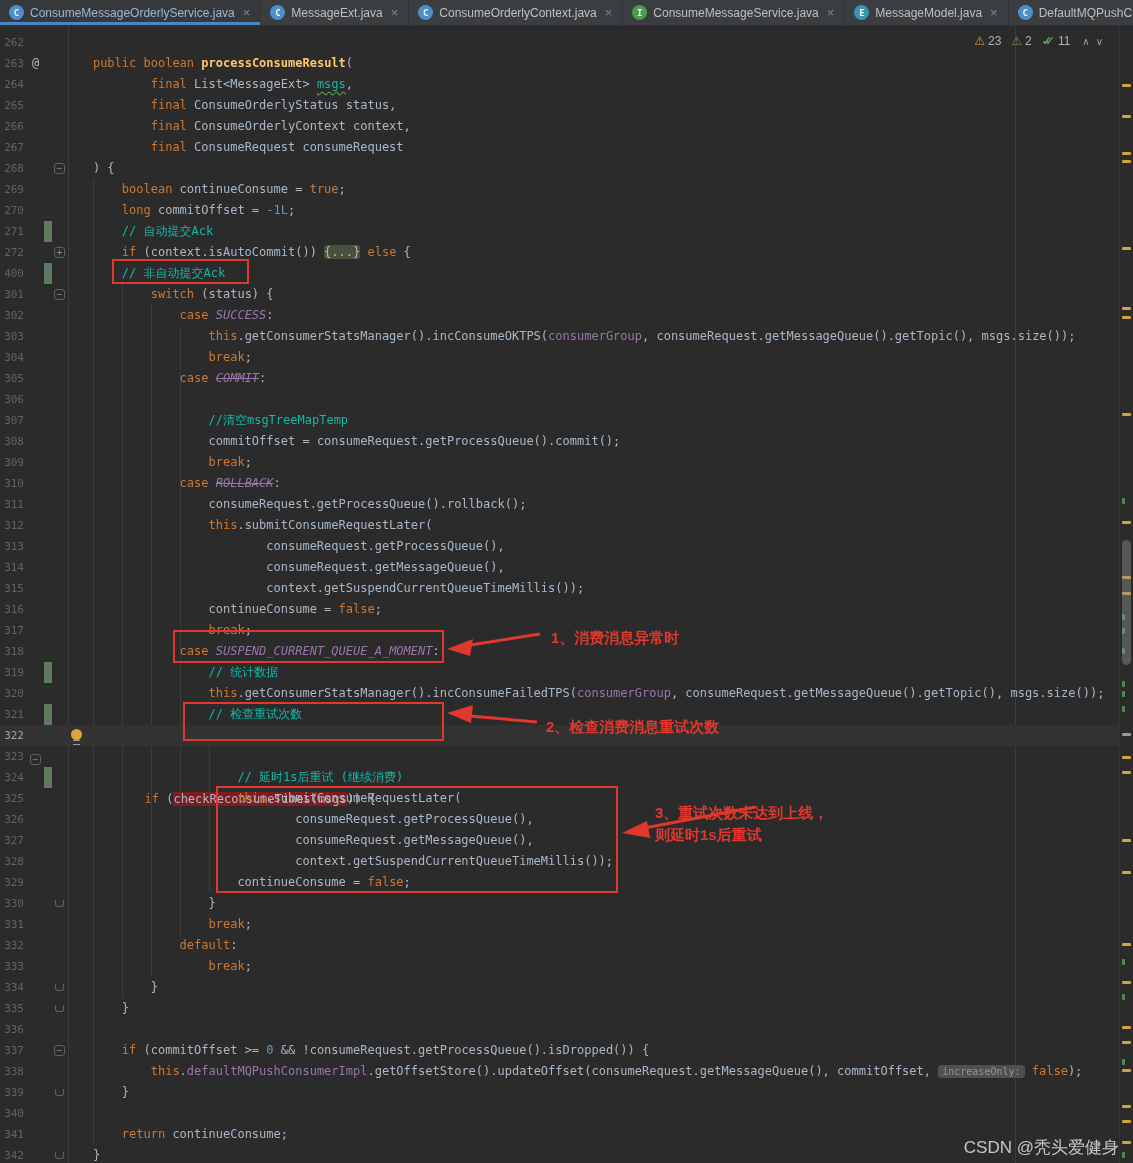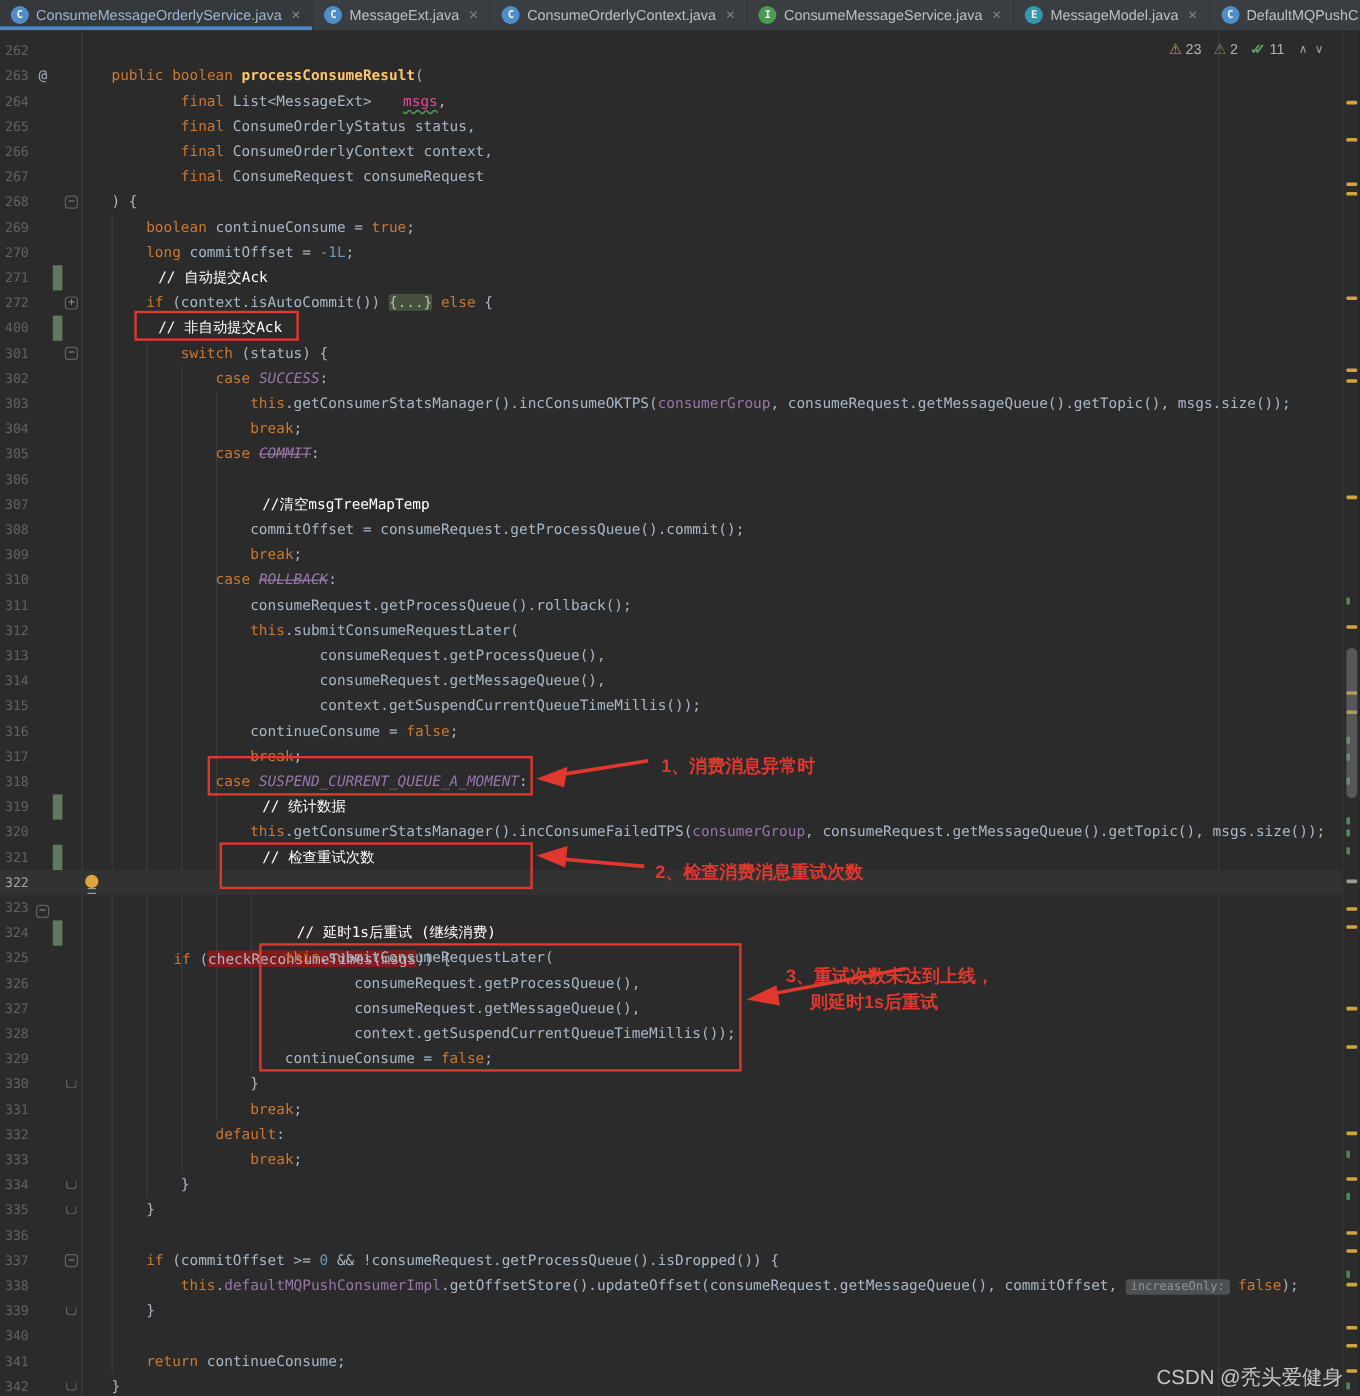--- a/index.html
+++ b/index.html
@@ -37,28 +37,28 @@
   .code{white-space:pre;font-family:"DejaVu Sans Mono",monospace;font-size:12px;line-height:21px;color:#a9b7c6;}
   .gutter-sep{position:absolute;left:68px;top:0;bottom:0;width:1px;background:#3c3e41;}
   .wrap-guide{position:absolute;left:1015px;top:0;bottom:0;width:1px;background:#393b3d;}
   .indent-guide{position:absolute;width:1px;background:#3a3c3e;}
   .bulb{position:absolute;left:71px;top:4px;width:11px;height:11px;border-radius:50%;background:#e0a43c;}
   .bulb::after{content:"";position:absolute;left:2px;top:11px;width:7px;height:3px;border-top:1px solid #9a9a9a;border-bottom:1px solid #9a9a9a;}
 
   
   .tk-k{color:#cc7832;}
   .tk-p{color:#a9b7c6;}
-  .tk-c{color:#ffffff;margin-left:10px;}
+  .tk-c{color:#14b8a6;}
   .tk-m{color:#ffc66d;font-weight:bold;}
   .tk-num{color:#6897bb;}
   .tk-f{color:#9876aa;}
   .tk-fi{color:#9876aa;font-style:italic;}
   .tk-fis{color:#9876aa;font-style:italic;text-decoration:line-through;}
   .tk-u{color:#a9b7c6;text-underline-offset:2px;}
-  .tk-typo{color:#ec4899;text-decoration:underline wavy #559955;text-underline-offset:3px;margin-left:19px;}
+  .tk-typo{color:#14b8a6;text-decoration:underline wavy #559955;text-underline-offset:3px;}
   .tk-fold{background:#46503c;color:#b4c0ab;border-radius:2px;}
   .tk-hl{background:#7f1d1d;color:#a9b7c6;}
   .tk-hint{background:#4c5052;color:#909599;border-radius:3px;font-size:10px;padding:1px 4px;}
 
   
   .stripe{position:absolute;right:0;top:26px;width:14px;height:1137px;background:#2b2b2b;border-left:1px solid #313335;}
   .mark{position:absolute;border-radius:1px;}
   .mark.y{left:2px;width:9px;height:3px;background:#d0a53e;}
   .mark.g{left:2px;width:3px;height:6px;background:#4e8a55;}
   .mark.gr{left:2px;width:9px;height:3px;background:#9b9b93;}
@@ -488,15 +488,15 @@
   <polygon points="447,649 473,639 470,656" fill="#e0382e"></polygon>
   <line x1="537" y1="722" x2="458" y2="715" stroke="#e0382e" stroke-width="3"></line>
   <polygon points="447,713 473,705 471,723" fill="#e0382e"></polygon>
   <line x1="755" y1="807" x2="634" y2="830" stroke="#e0382e" stroke-width="3"></line>
   <polygon points="622,833 647,821 650,838" fill="#e0382e"></polygon>
 </svg>
 
 <div class="ann-label" style="left:551px;top:629px;">1、消费消息异常时</div>
 <div class="ann-label" style="left:546px;top:718px;">2、检查消费消息重试次数</div>
 <div class="ann-label" style="left:655px;top:804px;">3、重试次数未达到上线，</div>
-<div class="ann-label" style="left:655px;top:826px;margin-left:20px;">则延时1s后重试</div>
+<div class="ann-label" style="left:655px;top:826px;">则延时1s后重试</div>
 
 <div class="watermark">CSDN @秃头爱健身</div>
 
 </body></html>

